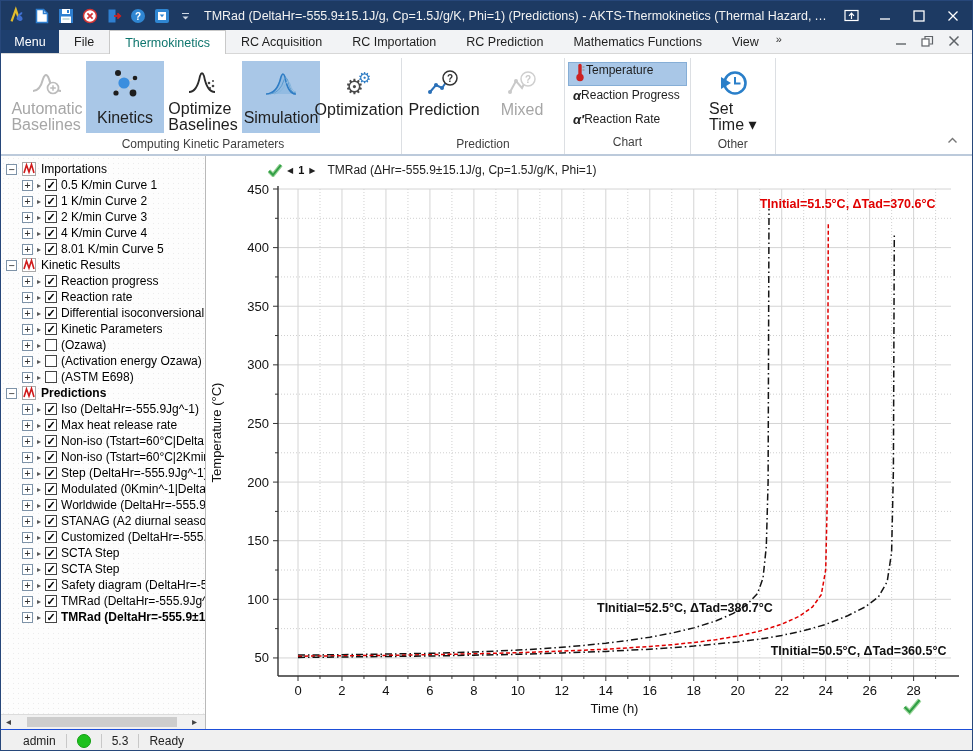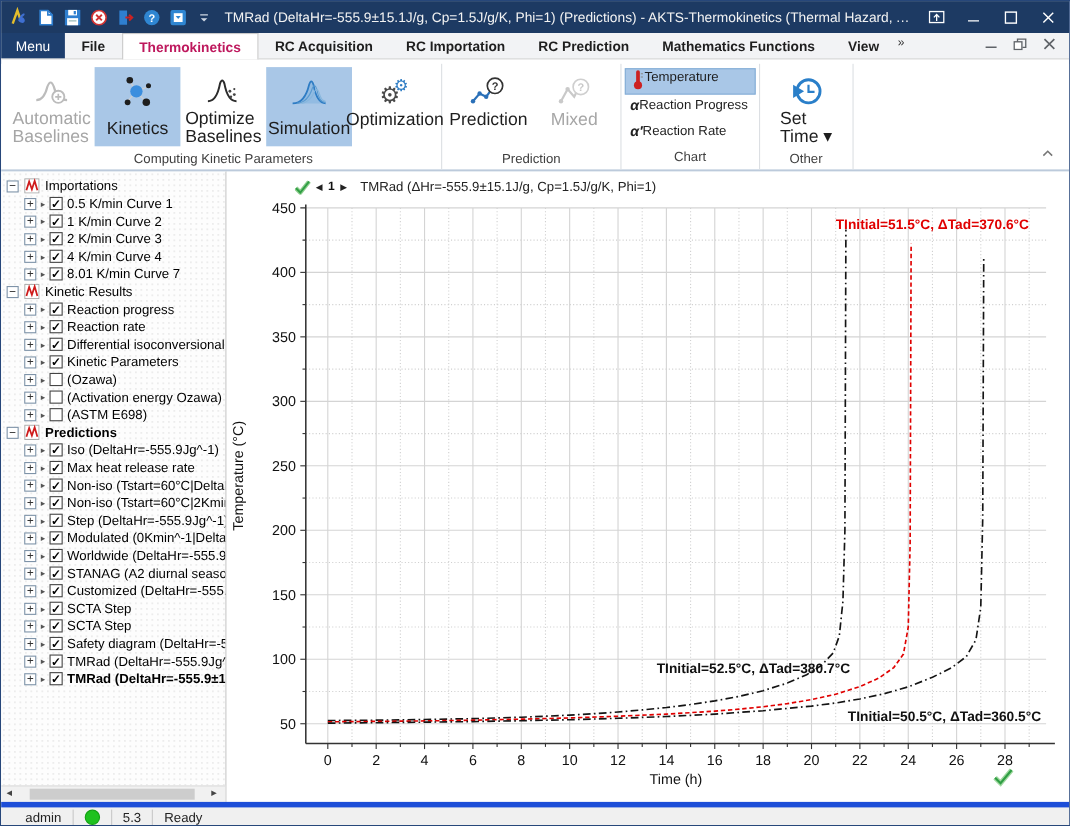--- a/index.html
+++ b/index.html
@@ -13,22 +13,22 @@
   #title-text{flex:1;font-size:12.5px;color:#f2f2f2;white-space:nowrap;overflow:hidden;
               text-overflow:ellipsis;padding-left:10px;}
   #win-controls{display:flex;align-items:center;gap:0;margin-right:2px;}
   #win-controls .wbtn{width:34px;height:26px;display:flex;align-items:center;justify-content:center;}
   
   #tabrow{position:absolute;left:0;top:29px;width:100%;height:24px;background:#f2f3f5;
           display:flex;align-items:stretch;border-bottom:1px solid #d7d7d7;box-sizing:border-box;}
   #menu-tab{width:58px;background:#1e3f6e;color:#fff;font-size:12.5px;display:flex;
             align-items:center;justify-content:center;}
   #tabs{display:flex;align-items:stretch;}
-  .tab{padding:0 15px;font-size:12.5px;color:#1e1e1e;display:flex;align-items:center;cursor:default;font-weight:bold;}
-  .tab.active{background:#fff;color:#be185d;border:1px solid #c9c9c9;border-bottom:none;margin-bottom:-1px;}
+  .tab{padding:0 15px;font-size:12.5px;color:#1e1e1e;display:flex;align-items:center;cursor:default;}
+  .tab.active{background:#fff;color:#0f766e;border:1px solid #c9c9c9;border-bottom:none;margin-bottom:-1px;}
   #tab-overflow{font-size:11px;color:#333;display:flex;align-items:flex-start;padding:3px 6px 0 2px;}
   #tabrow .spacer{flex:1;}
   #mdi-controls{display:flex;align-items:center;gap:14px;padding-right:12px;}
   
   #ribbon{position:absolute;left:0;top:57px;width:100%;height:98px;background:#fff;
           border-bottom:2px solid #bccadb;box-sizing:border-box;}
   #ribbon-groups{display:flex;align-items:stretch;height:96px;padding-left:4px;}
   .rgroup{display:flex;flex-direction:column;border-right:1px solid #dcdfe3;padding:0 3px;}
   .rgroup .btnrow{flex:1;display:flex;align-items:flex-start;padding-top:3px;}
   .rgroup .glabel{font-size:12px;color:#3f3f3f;text-align:center;padding:1px 6px 3px 6px;}
@@ -70,21 +70,21 @@
   
   #chart-panel{position:relative;flex:1;background:#fff;}
   #chart-header{position:absolute;left:62px;top:7px;display:flex;align-items:center;gap:4px;
                 font-size:12px;color:#222;}
   .pager-btn{font-size:8px;color:#222;}
   #pager-num{font-size:11px;font-weight:bold;color:#111;margin:0 1px;}
   #chart-title{margin-left:8px;}
   #chart-svg{position:absolute;left:0;top:26px;}
   
   #statusbar{position:absolute;left:0;top:728px;width:100%;height:23px;background:#f0f0f0;
-             border-top:5px solid #1d4ed8;box-sizing:border-box;display:flex;align-items:center;
+             border-top:1px solid #1d4ed8;box-sizing:border-box;display:flex;align-items:center;
              font-size:12px;color:#222;}
   #statusbar .sbsep{width:1px;height:14px;background:#c8c8c8;margin:0 10px;}
   #statusbar .first{margin-left:22px;}
   #status-dot{width:12px;height:12px;border-radius:50%;background:#1ec11e;border:1px solid #12a012;}
 </style>
 </head>
 <body>
 
 <div id="app">
 
@@ -371,21 +371,21 @@
           <div class="trow child">
             <span class="xbox">+</span>
             <span class="arr">▸</span>
             <span class="cb">✓</span>
             <span class="lbl">4 K/min Curve 4</span>
           </div>
           <div class="trow child">
             <span class="xbox">+</span>
             <span class="arr">▸</span>
             <span class="cb">✓</span>
-            <span class="lbl">8.01 K/min Curve 7</span>
+            <span class="lbl">8.01 K/min Curve 5</span>
           </div>
           <div class="trow root">
             <span class="xbox">−</span>
             <span class="mwave">
               <svg width="14" height="14" viewBox="0 0 14 14">
                 <rect x="0.5" y="0.5" width="13" height="13" fill="#fff" stroke="#a9a9a9"></rect>
                 <polyline points="2,11 4.5,3 7,10 9.5,2.5 12,11" fill="none" stroke="#cf1b1b" stroke-width="1.6"></polyline>
               </svg>
             </span>
             <span class="lbl">Kinetic Results</span>

